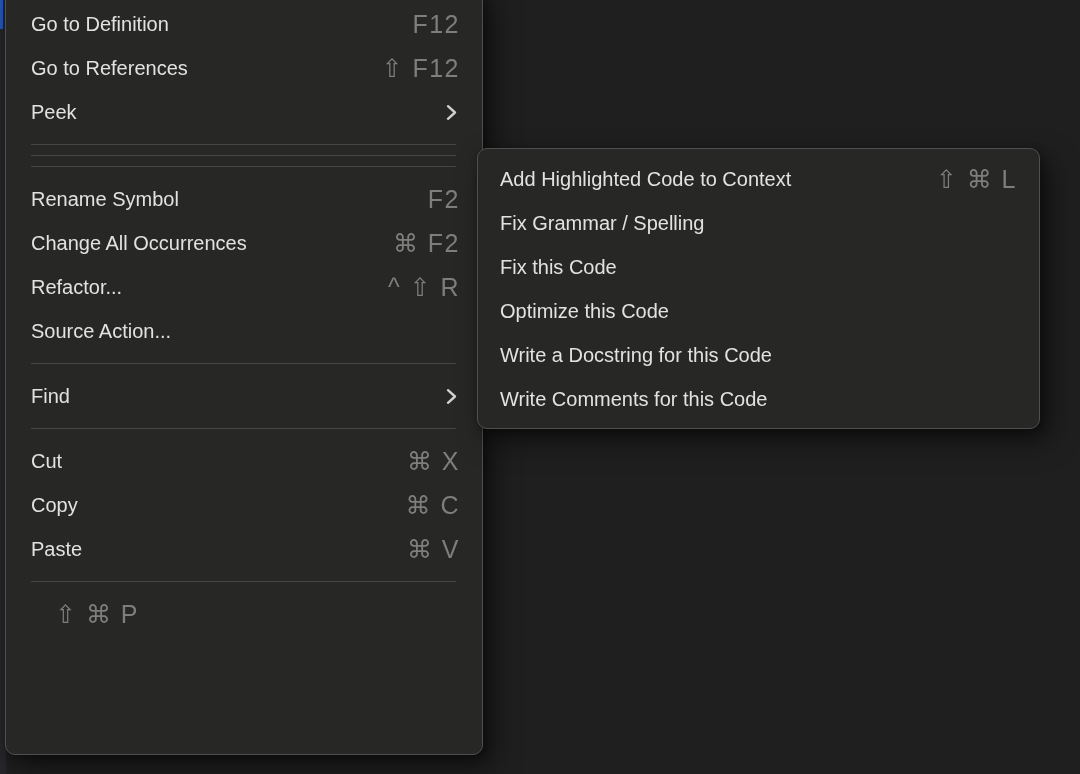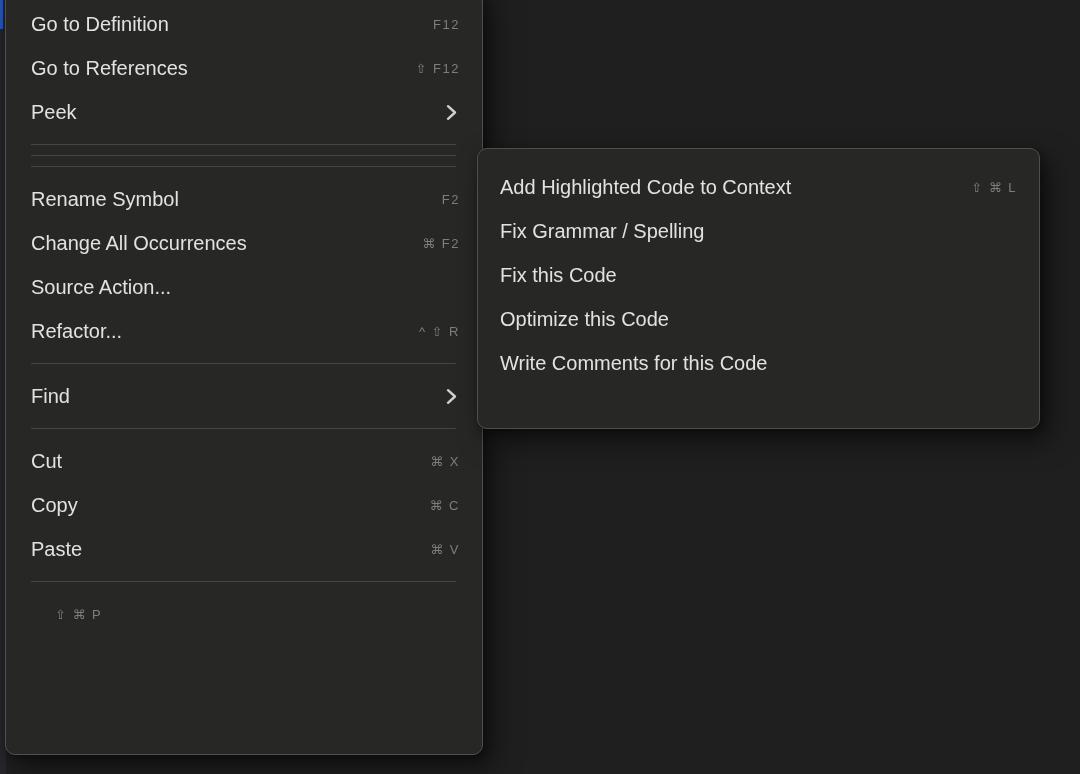--- a/index.html
+++ b/index.html
@@ -43,21 +43,21 @@
     height: 769px;
     padding: 15px 0 12px 0;
     z-index: 1;
   }
 
   .submenu {
     left: 477px;
     top: 148px;
     width: 563px;
     height: 281px;
-    padding: 16px 0;
+    padding: 8px 0;
     z-index: 2;
   }
 
   .menu-item {
     height: 44px;
     margin: 0 10px;
     padding: 0 12px 0 15px;
     border-radius: 7px;
     display: flex;
     align-items: center;
@@ -74,21 +74,21 @@
   }
   .menu-item.selected {
     background: #2a55b2;
     color: #ffffff;
   }
 
   .menu-item-label { flex: 0 0 auto; }
 
   .menu-shortcut {
     color: #7e7e7e;
-    font-size: 13px;
+    font-size: 25px;
     letter-spacing: 1.5px;
     flex: 0 0 auto;
     padding-left: 24px;
   }
 
   .chevron {
     flex: 0 0 auto;
     width: 11px;
     height: 17px;
     margin-right: 3px;
@@ -138,26 +138,26 @@
     <div class="menu-separator"></div>
     <div class="menu-item">
     <span class="menu-item-label">Rename Symbol</span>
   <span class="menu-shortcut">F2</span>
     </div>
     <div class="menu-item">
     <span class="menu-item-label">Change All Occurrences</span>
   <span class="menu-shortcut">⌘ F2</span>
     </div>
     <div class="menu-item">
-    <span class="menu-item-label">Source Action...</span>
-  </div>
-    <div class="menu-item">
     <span class="menu-item-label">Refactor...</span>
   <span class="menu-shortcut">^ ⇧ R</span>
     </div>
+    <div class="menu-item">
+    <span class="menu-item-label">Source Action...</span>
+  </div>
     <div class="menu-separator"></div>
     <div class="menu-item">
     <span class="menu-item-label">Find</span>
   <span class="chevron">
     <svg viewBox="0 0 11 17">
           <path d="M2 2.2 L9 8.5 L2 14.8"></path>
         </svg>
   </span>
     </div>
     <div class="menu-separator"></div>
@@ -187,15 +187,18 @@
     <div class="menu-item">
     <span class="menu-item-label">Fix Grammar / Spelling</span>
   </div>
     <div class="menu-item">
     <span class="menu-item-label">Fix this Code</span>
   </div>
     <div class="menu-item">
     <span class="menu-item-label">Optimize this Code</span>
   </div>
     <div class="menu-item">
+    <span class="menu-item-label">Write a Docstring for this Code</span>
+  </div>
+    <div class="menu-item">
     <span class="menu-item-label">Write Comments for this Code</span>
   </div>
   </nav>
 
 </body></html>

